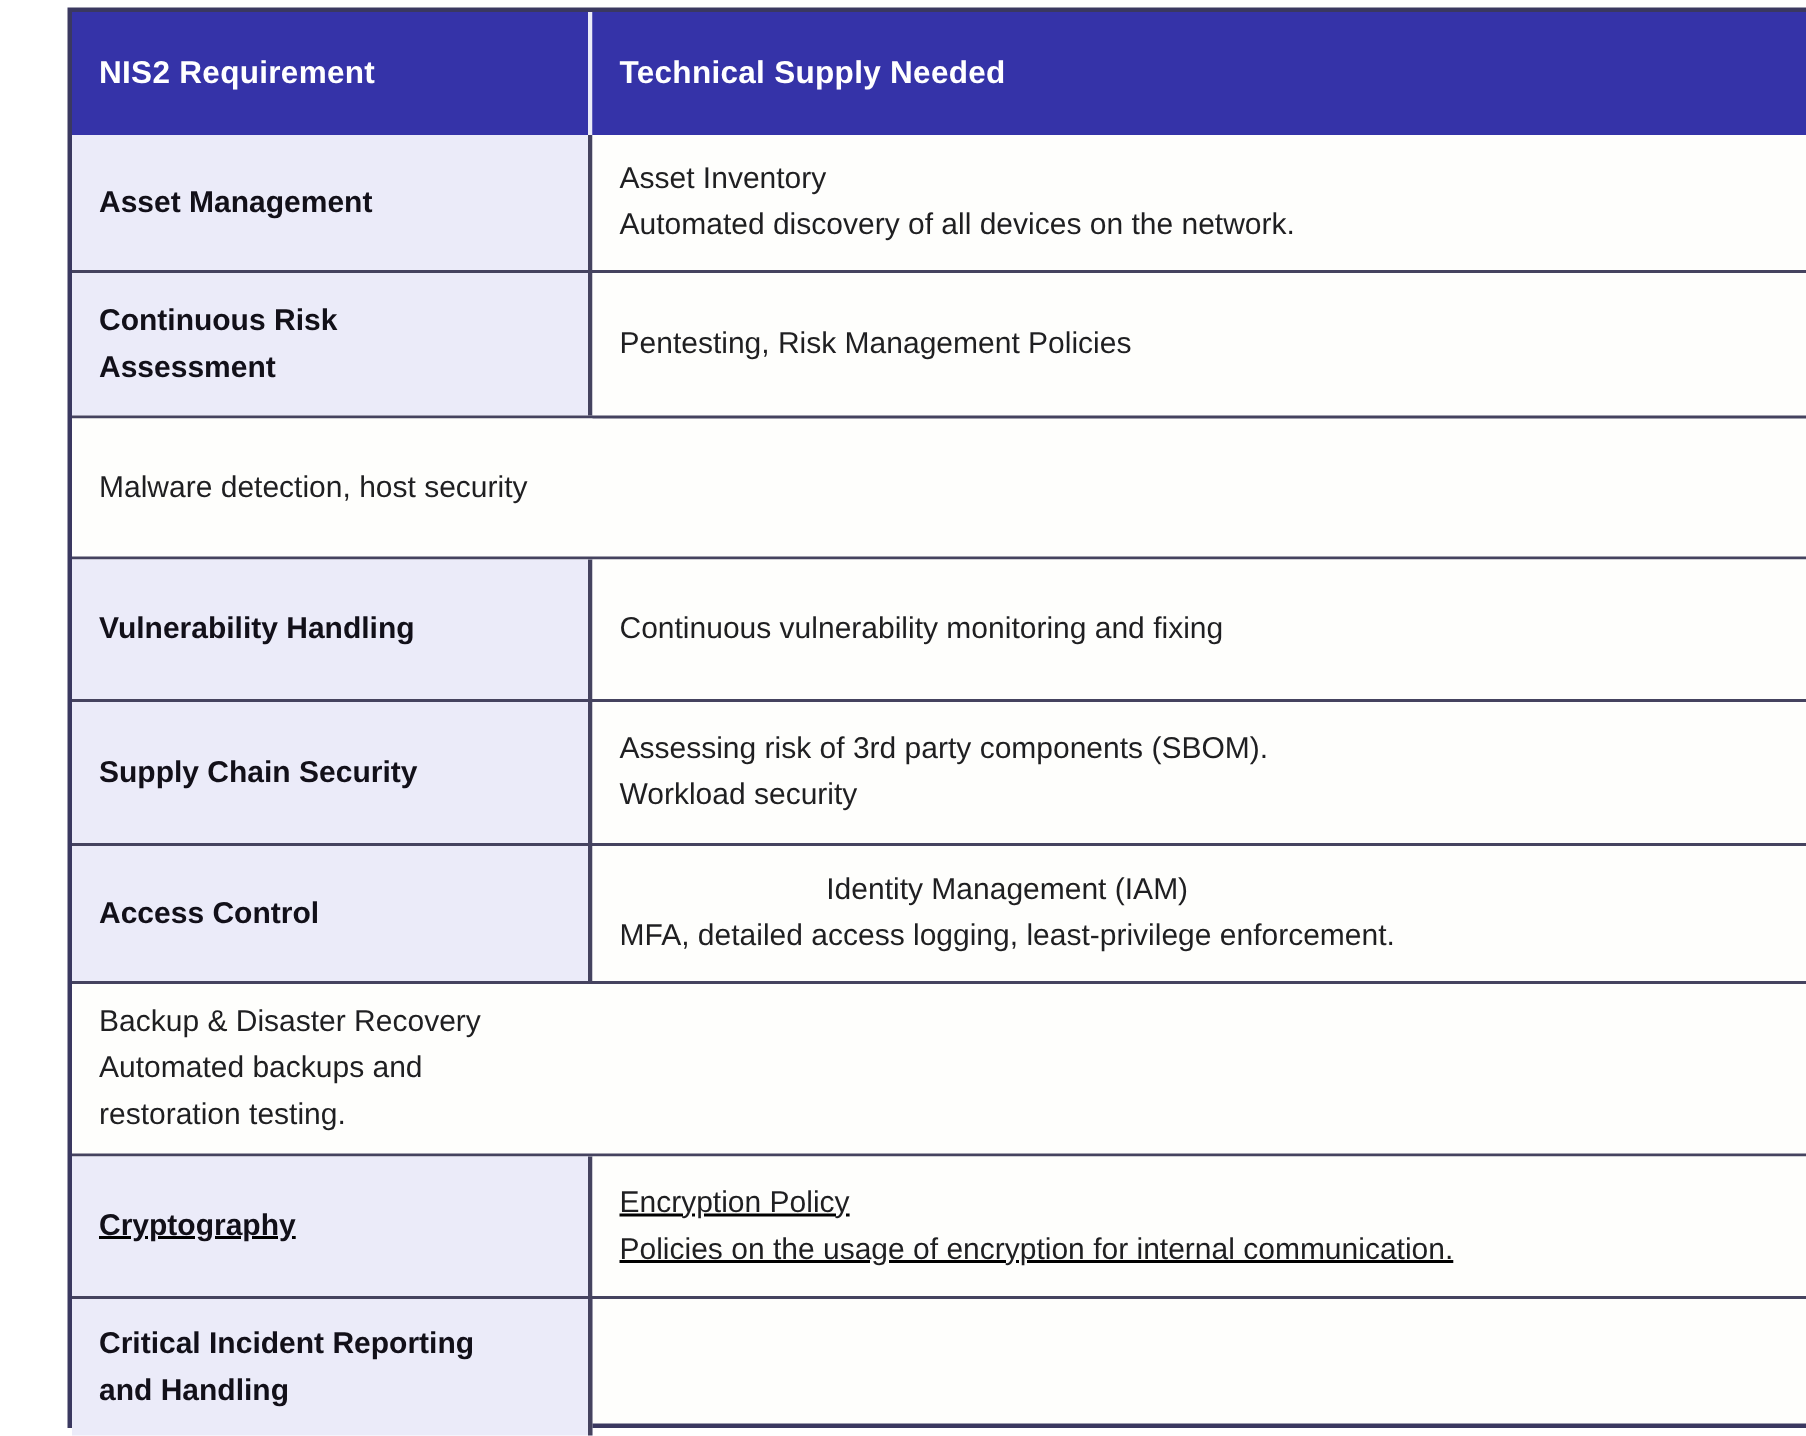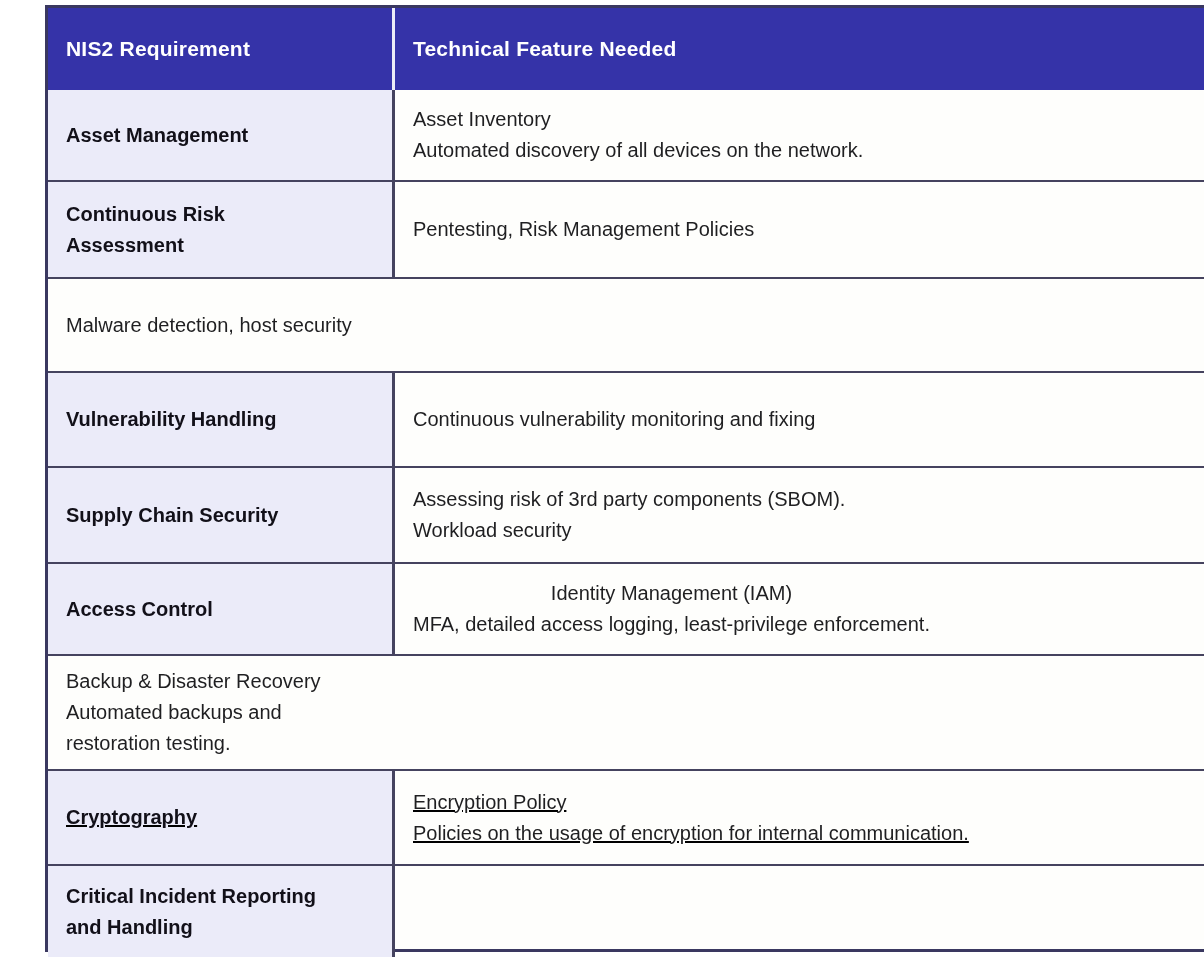--- a/index.html
+++ b/index.html
@@ -87,21 +87,21 @@
 <body>
 
 <div class="page">
   <div class="table">
 
     <div class="row header">
       <div class="cell cell-left">
         <span class="lines">NIS2 Requirement</span>
       </div>
       <div class="cell cell-right">
-        <span class="lines">Technical Feature Needed</span>
+        <span class="lines">Technical Supply Needed</span>
       </div>
     </div>
 
     <div class="tbody">
   <div class="row">
     <div class="cell cell-left">
       <span class="lines">Asset Management</span>
     </div>
     <div class="cell cell-right">
       <span class="lines">Asset Inventory

